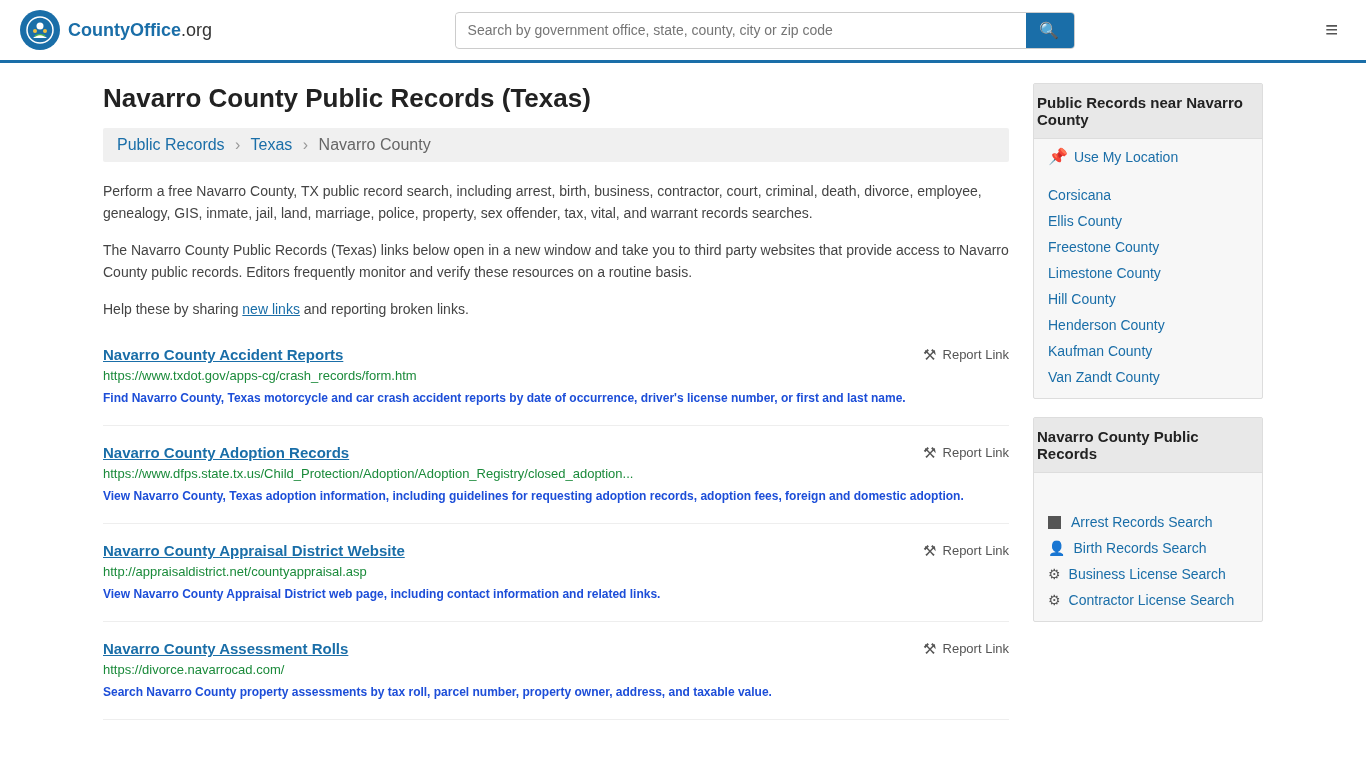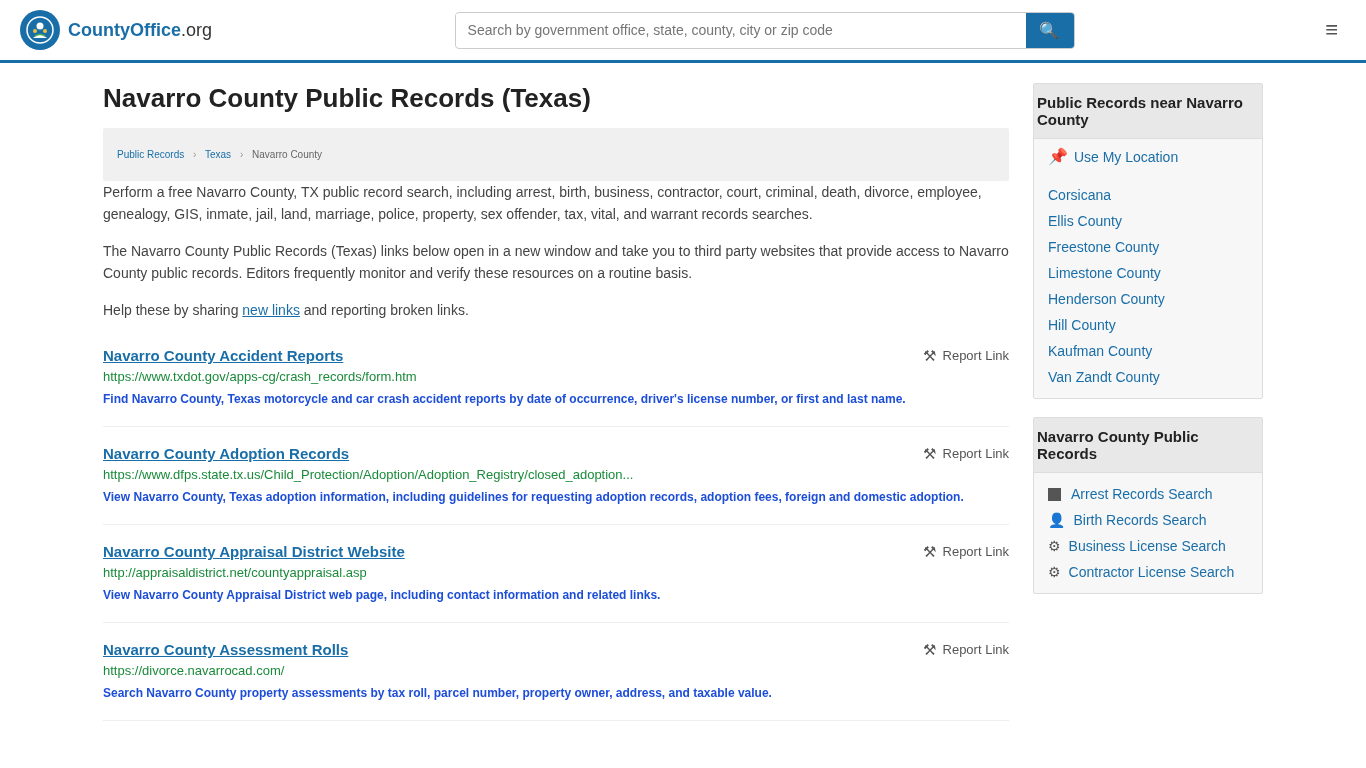--- a/index.html
+++ b/index.html
@@ -80,23 +80,24 @@
       flex: 1;
     }
     #page-title {
       font-size: 26px;
       font-weight: bold;
       color: #222;
       margin-bottom: 14px;
     }
     #breadcrumb {
       background: #f0f0f0;
-      padding: 21px 14px;
+      padding: 8px 14px;
       border-radius: 2px;
-      font-size: 10px;
+      margin-bottom: 18px;
+      font-size: 16px;
       color: #666;
     }
     #breadcrumb a {
       color: #1a6ea8;
       text-decoration: none;
     }
     #breadcrumb .sep { margin: 0 6px; color: #999; }
     #new-links {
       color: #1a6ea8;
       text-decoration: underline;
@@ -191,20 +192,21 @@
     }
     .loc-pin {
       color: #1a6ea8;
       font-size: 16px;
     }
 
     
     .sidebar-records-list {
       list-style: none;
       padding: 8px 0;
+      margin-top: 28px;
     }
     .sidebar-records-list li {
       padding: 5px 14px;
       display: flex;
       align-items: center;
       gap: 8px;
     }
     .sidebar-records-list li a {
       color: #1a6ea8;
       text-decoration: none;
@@ -318,22 +320,22 @@
       <div class="sidebar-section-title">Public Records near Navarro County</div>
       <div class="sidebar-use-location">
         <span class="loc-pin">📌</span>
         <span>Use My Location</span>
       </div>
       <ul class="sidebar-list" id="nearby-list">
       <li><a href="#">Corsicana</a></li>
           <li><a href="#">Ellis County</a></li>
           <li><a href="#">Freestone County</a></li>
           <li><a href="#">Limestone County</a></li>
+          <li><a href="#">Hill County</a></li>
           <li><a href="#">Henderson County</a></li>
-          <li><a href="#">Hill County</a></li>
           <li><a href="#">Kaufman County</a></li>
           <li><a href="#">Van Zandt County</a></li>
         </ul>
     </div>
 
     <div class="sidebar-section">
       <div class="sidebar-section-title">Navarro County Public Records</div>
       <ul class="sidebar-records-list" id="navarro-records-list">
       <li>
             <span style="display:inline-block;width:13px;height:13px;background:#555;margin-right:2px;"></span>

